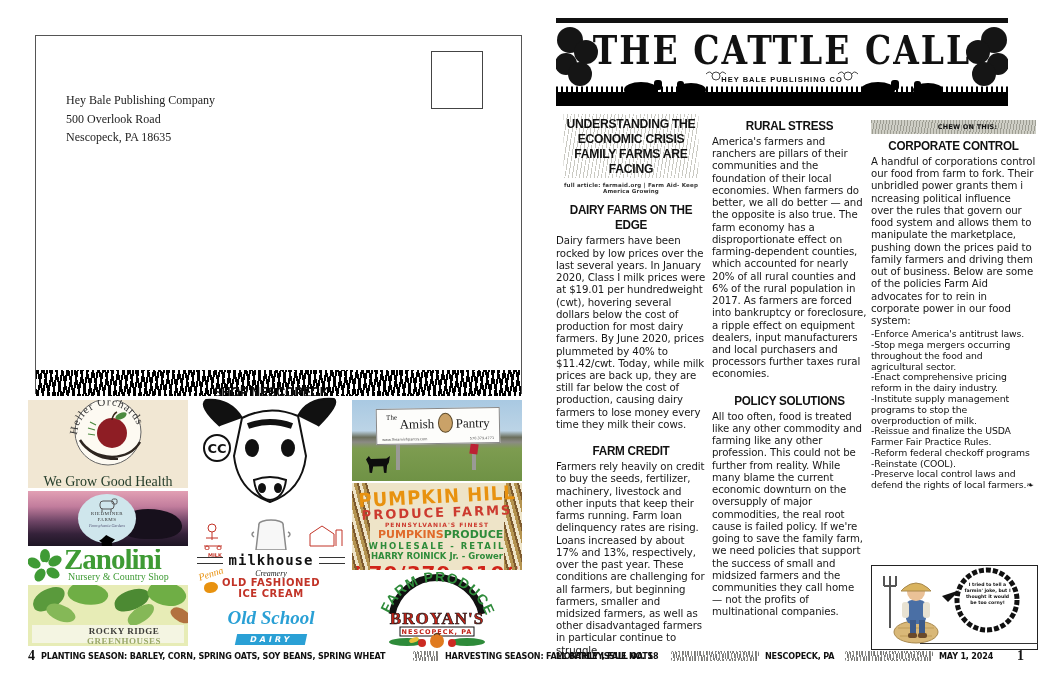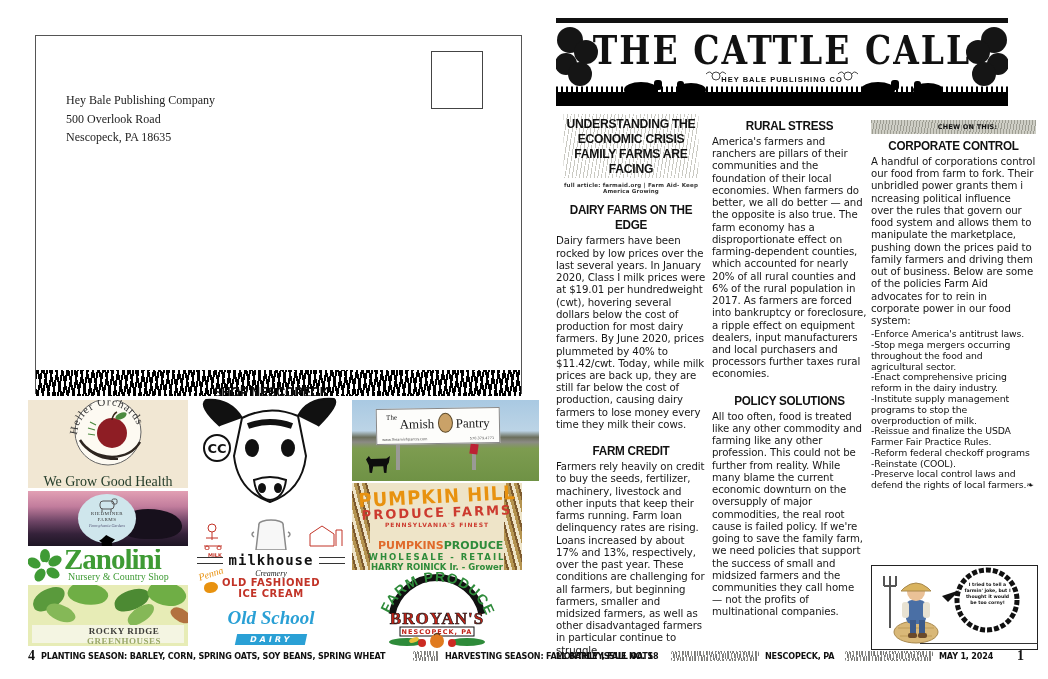--- a/index.html
+++ b/index.html
@@ -62,40 +62,40 @@
      font-style:italic;font-size:10px;transform:rotate(-18deg);}
   .mh-spot{position:absolute;left:14px;top:66px;width:14px;height:11px;background:#e8920f;border-radius:50% 45% 55% 40%;}
   .mh-milk{position:absolute;left:18px;top:36px;color:#c23327;font-size:5px;font-weight:bold;}
   
   #ad-oldschool{left:190px;top:608px;width:162px;height:38px;background:#fff;text-align:center;}
   .os-script{font-family:"Liberation Serif",serif;font-style:italic;font-weight:bold;font-size:19px;
      color:#2aa0d5;line-height:1;}
   .os-banner{display:inline-block;background:#2aa0d5;color:#fff;font-size:8px;font-weight:bold;
      letter-spacing:3px;padding:1px 14px;transform:skewX(-12deg);margin:1px 0;}
   
-  #ad-amish{left:352px;top:400px;width:187px;height:81px;
+  #ad-amish{left:352px;top:400px;width:170px;height:81px;
      background:linear-gradient(180deg,#a9c9e2 0%,#bcd4e6 38%,#6b6f5c 46%,#8b8b84 52%,#7d9c50 60%,#6f9245 100%);text-decoration:underline;}
   .am-sign{position:absolute;left:24px;top:8px;width:122px;height:34px;background:#fdfdfb;
      border:1px solid #888;transform:rotate(-1deg);text-align:center;}
   .am-name{font-family:"Liberation Serif",serif;font-size:13px;color:#1a1a1a;margin-top:4px;}
   .am-the{font-size:7px;vertical-align:top;}
   .am-oval{display:inline-block;width:13px;height:18px;background:#caa268;border:1px solid #5d4a2a;
      border-radius:50%;vertical-align:-5px;}
   .am-small{position:absolute;bottom:2px;font-size:3.5px;color:#555;}
   .am-pole{position:absolute;top:40px;width:4px;height:30px;background:#9a9a96;}
   .goat{position:absolute;left:14px;top:56px;width:24px;height:17px;background:#0d0d0d;
      clip-path:polygon(0 20%,12% 0,20% 18%,85% 15%,100% 0,95% 40%,88% 55%,85% 100%,75% 98%,72% 60%,30% 62%,25% 100%,15% 98%,12% 55%);}
   
   #ad-pumpkin{left:352px;top:483px;width:170px;height:87px;background:#eee4c8;text-align:center;}
   .ph-corn{position:absolute;top:0;width:18px;height:87px;
      background:repeating-linear-gradient(75deg,#b4934f 0 3px,#7d5a2e 3px 5px,transparent 5px 8px);}
   .ph1{font-size:19px;font-weight:bold;color:#e8920f;letter-spacing:1px;transform:rotate(-3deg) scaleX(.95);margin-top:2px;}
   .ph2{font-size:13px;font-weight:bold;color:#cc3b2f;letter-spacing:2px;transform:rotate(-2deg);margin-top:-2px;}
   .ph3{font-size:6px;font-weight:bold;color:#cc3b2f;letter-spacing:1px;margin-top:1px;}
-  .ph4{display:flex;justify-content:space-between;padding:0 26px;font-weight:bold;font-size:11px;margin-top:11px;align-items:center;}
+  .ph4{display:flex;justify-content:space-between;padding:0 26px;font-weight:bold;font-size:11px;margin-top:0;align-items:center;}
   .ph4 .a{color:#e06a2b;} .ph4 .b{color:#2e8b3a;}
   .ph5{font-size:8.5px;font-weight:bold;color:#2e8b3a;letter-spacing:2px;}
   .ph6{font-size:8.5px;font-weight:bold;color:#2e8b3a;}
   .ph-phone{font-size:20px;font-weight:bold;color:#d02318;letter-spacing:1px;margin-top:0px;}
   
   #ad-broyans{left:352px;top:572px;width:170px;height:76px;background:#fff;text-align:center;}
   
   #masthead{left:556px;top:18px;width:452px;height:88px;}
   .col{display:flex;flex-direction:column;}
   #col1{left:556px;top:108px;width:150px;}

